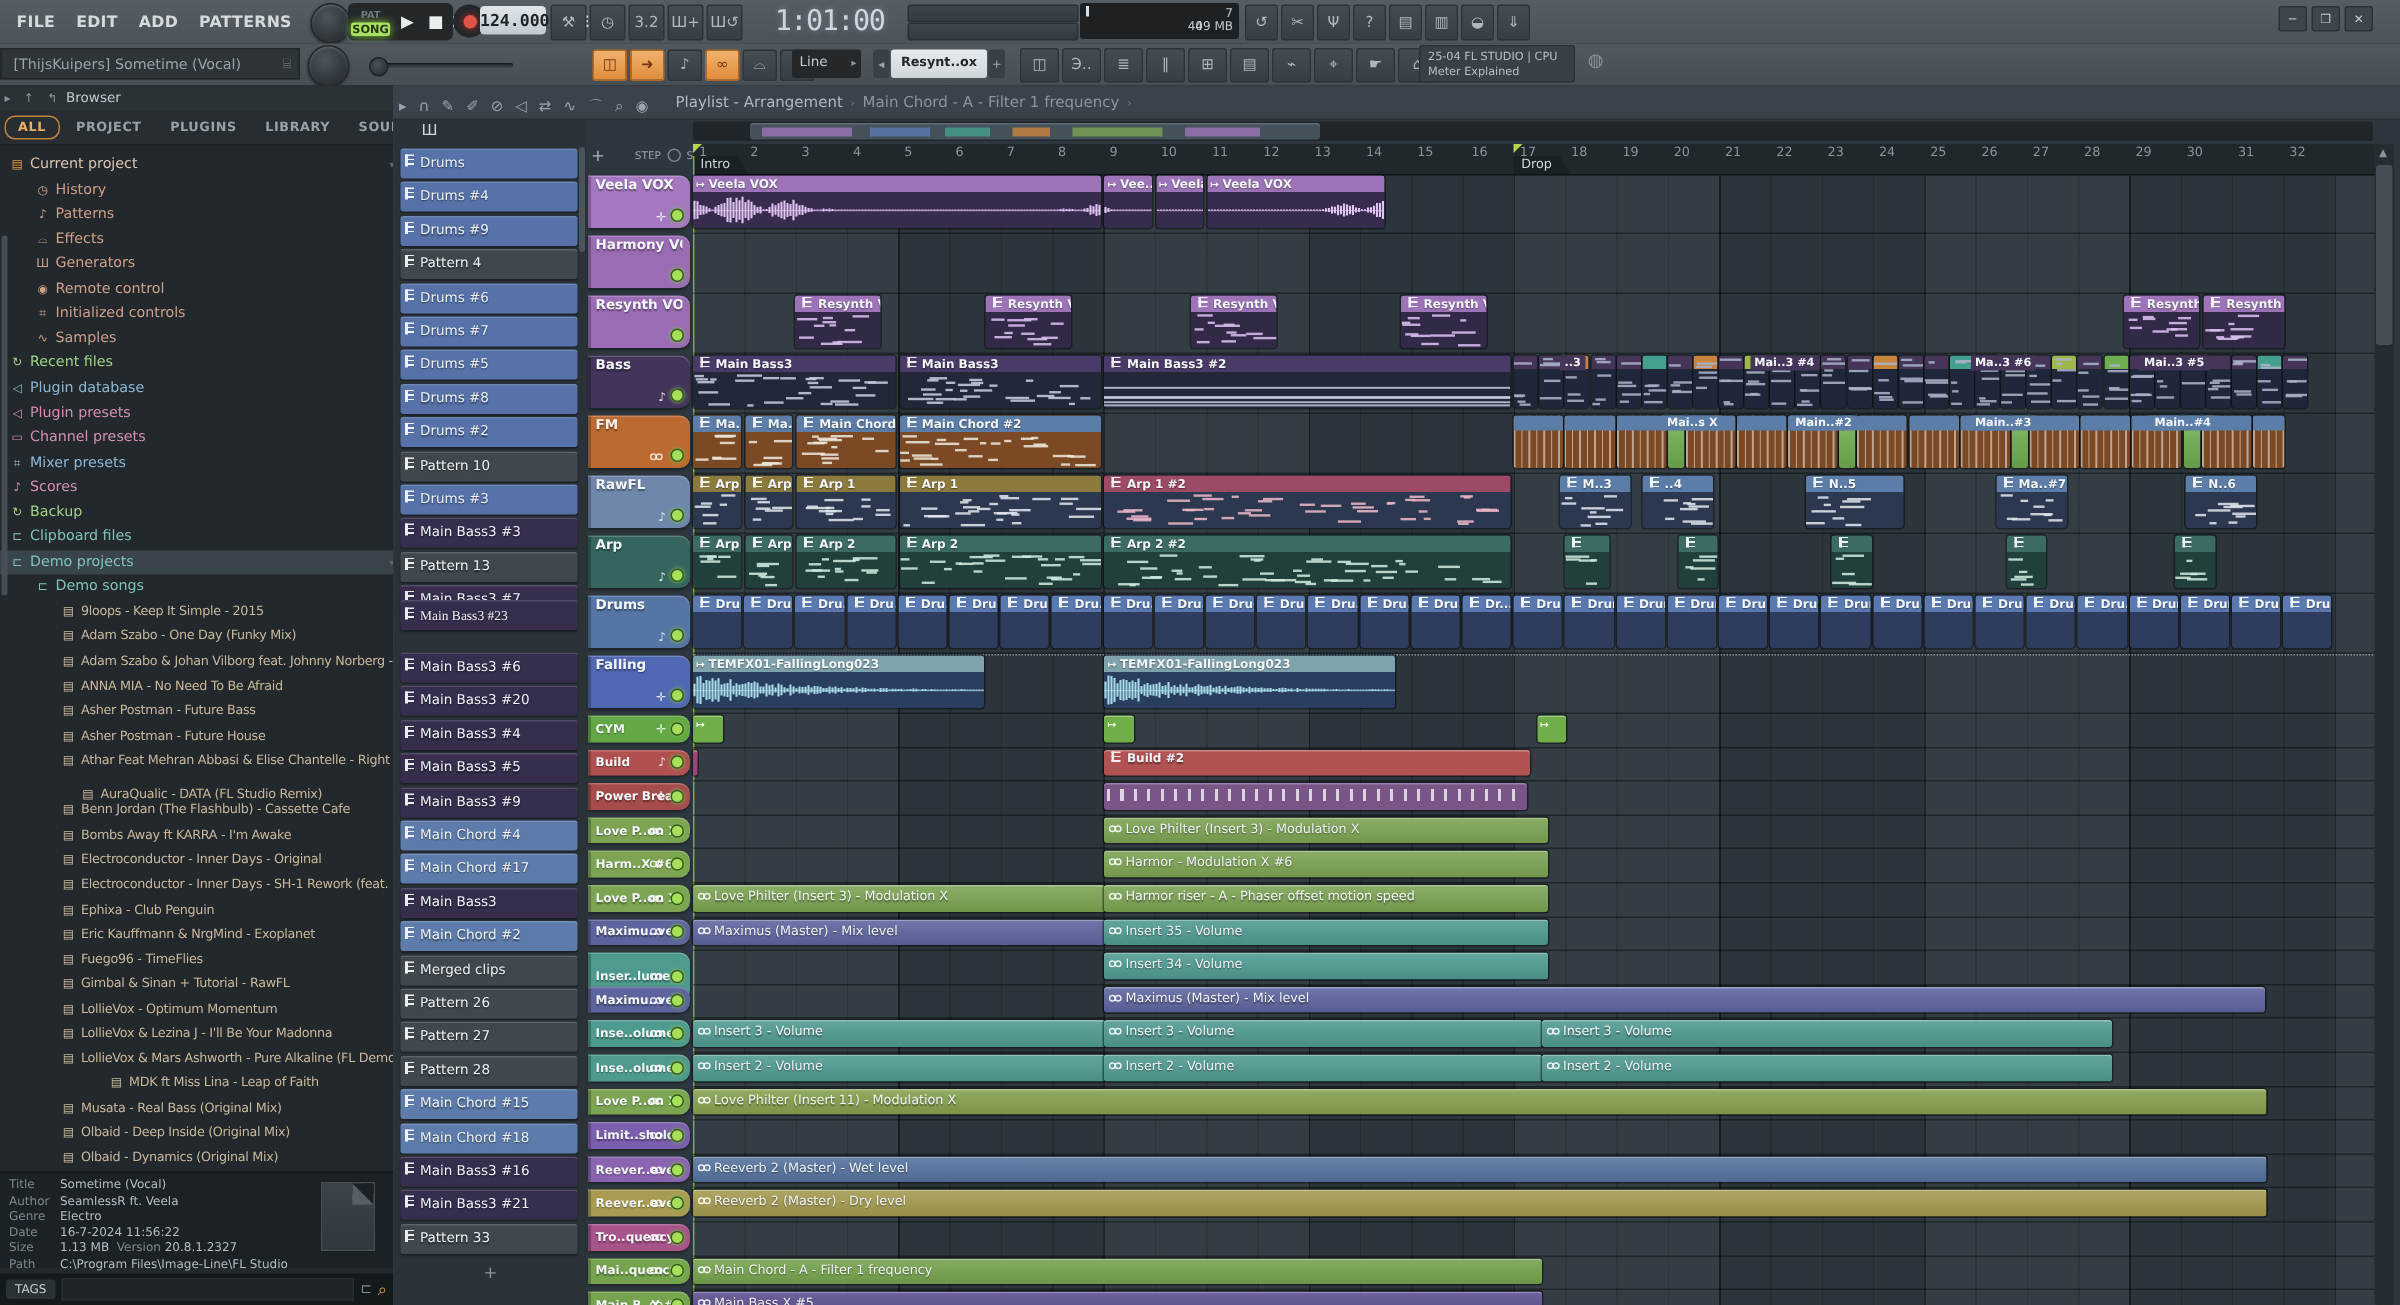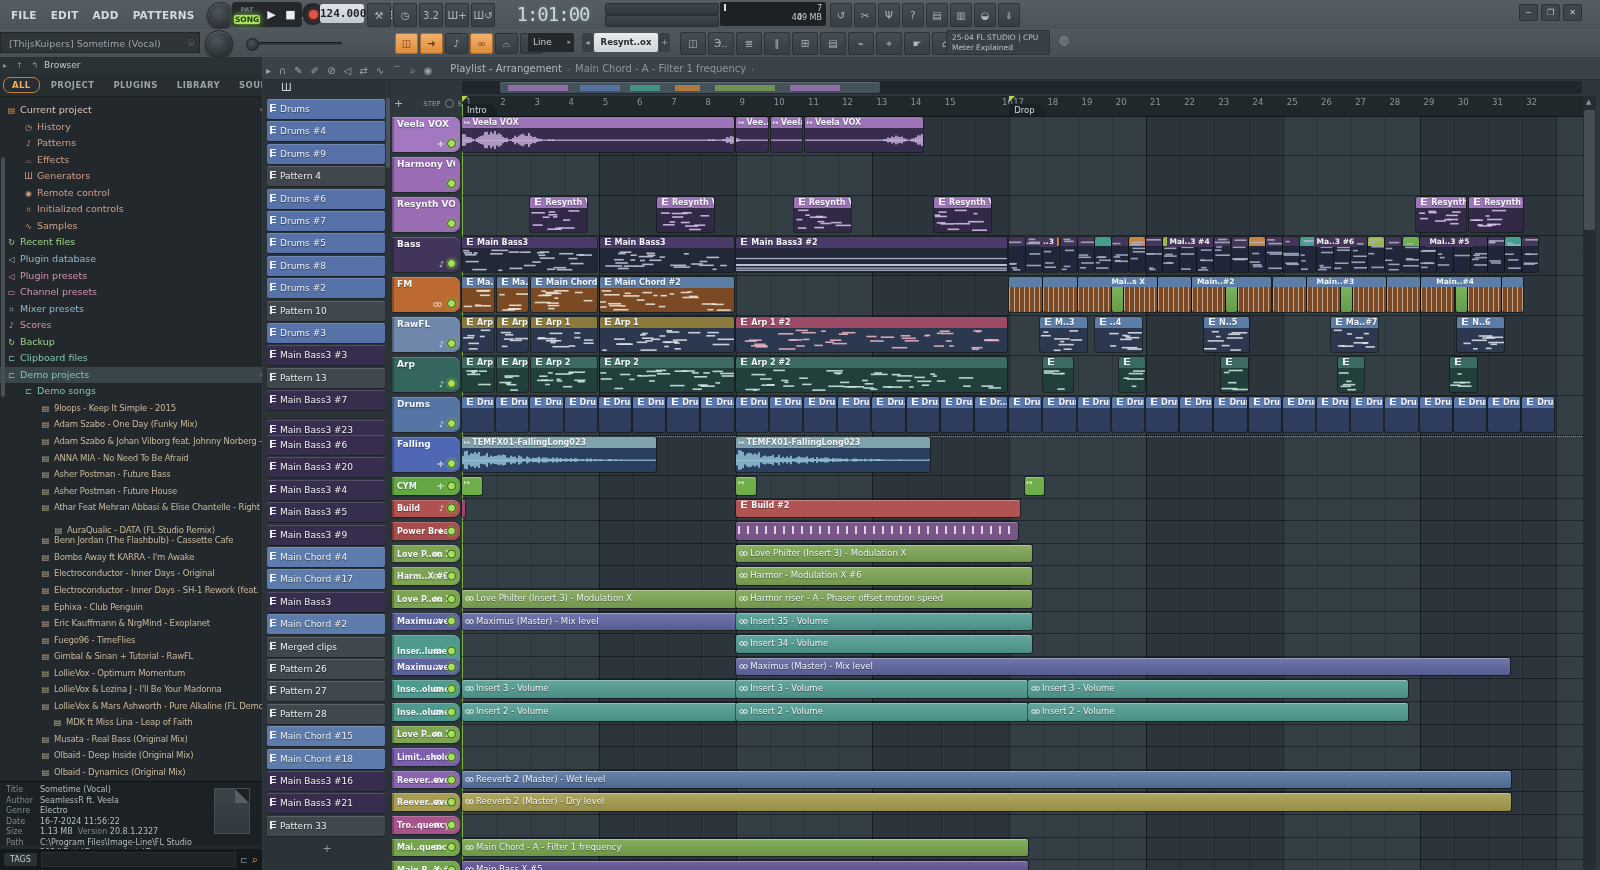--- a/index.html
+++ b/index.html
@@ -276,21 +276,21 @@
         <div class="titem" style="top: 450.85px; color: rgb(201, 184, 156); padding-left: 40px; font-size: 8.5px; letter-spacing: -0.2px;"><span class="tg" style="color: rgb(201, 184, 156);">▤</span><span>Bombs Away ft KARRA - I'm Awake</span></div>
         <div class="titem" style="top: 467.4px; color: rgb(201, 184, 156); padding-left: 40px; font-size: 8.5px; letter-spacing: -0.2px;"><span class="tg" style="color: rgb(201, 184, 156);">▤</span><span>Electroconductor - Inner Days - Original</span></div>
         <div class="titem" style="top: 483.95px; color: rgb(201, 184, 156); padding-left: 40px; font-size: 8.5px; letter-spacing: -0.2px;"><span class="tg" style="color: rgb(201, 184, 156);">▤</span><span>Electroconductor - Inner Days - SH-1 Rework (feat. Maja Mannila)</span></div>
         <div class="titem" style="top: 500.5px; color: rgb(201, 184, 156); padding-left: 40px; font-size: 8.5px; letter-spacing: -0.2px;"><span class="tg" style="color: rgb(201, 184, 156);">▤</span><span>Ephixa - Club Penguin</span></div>
         <div class="titem" style="top: 517.05px; color: rgb(201, 184, 156); padding-left: 40px; font-size: 8.5px; letter-spacing: -0.2px;"><span class="tg" style="color: rgb(201, 184, 156);">▤</span><span>Eric Kauffmann &amp; NrgMind - Exoplanet</span></div>
         <div class="titem" style="top: 533.6px; color: rgb(201, 184, 156); padding-left: 40px; font-size: 8.5px; letter-spacing: -0.2px;"><span class="tg" style="color: rgb(201, 184, 156);">▤</span><span>Fuego96 - TimeFlies</span></div>
         <div class="titem" style="top: 550.15px; color: rgb(201, 184, 156); padding-left: 40px; font-size: 8.5px; letter-spacing: -0.2px;"><span class="tg" style="color: rgb(201, 184, 156);">▤</span><span>Gimbal &amp; Sinan + Tutorial - RawFL</span></div>
         <div class="titem" style="top: 566.7px; color: rgb(201, 184, 156); padding-left: 40px; font-size: 8.5px; letter-spacing: -0.2px;"><span class="tg" style="color: rgb(201, 184, 156);">▤</span><span>LollieVox - Optimum Momentum</span></div>
         <div class="titem" style="top: 583.25px; color: rgb(201, 184, 156); padding-left: 40px; font-size: 8.5px; letter-spacing: -0.2px;"><span class="tg" style="color: rgb(201, 184, 156);">▤</span><span>LollieVox &amp; Lezina J - I'll Be Your Madonna</span></div>
         <div class="titem" style="top: 599.8px; color: rgb(201, 184, 156); padding-left: 40px; font-size: 8.5px; letter-spacing: -0.2px;"><span class="tg" style="color: rgb(201, 184, 156);">▤</span><span>LollieVox &amp; Mars Ashworth - Pure Alkaline (FL Demo Edit)</span></div>
-        <div class="titem" style="top: 616.35px; color: rgb(201, 184, 156); padding-left: 52px; font-size: 8.5px; letter-spacing: -0.2px;"><span class="tg" style="color: rgb(201, 184, 156);">▤</span><span>MDK ft Miss Lina - Leap of Faith</span></div>
+        <div class="titem" style="top: 616.35px; color: rgb(201, 184, 156); padding-left: 40px; font-size: 8.5px; letter-spacing: -0.2px; margin-left: 32px;"><span class="tg" style="color: rgb(201, 184, 156);">▤</span><span>MDK ft Miss Lina - Leap of Faith</span></div>
         <div class="titem" style="top: 632.9px; color: rgb(201, 184, 156); padding-left: 40px; font-size: 8.5px; letter-spacing: -0.2px;"><span class="tg" style="color: rgb(201, 184, 156);">▤</span><span>Musata - Real Bass (Original Mix)</span></div>
         <div class="titem" style="top: 649.45px; color: rgb(201, 184, 156); padding-left: 40px; font-size: 8.5px; letter-spacing: -0.2px;"><span class="tg" style="color: rgb(201, 184, 156);">▤</span><span>Olbaid - Deep Inside (Original Mix)</span></div>
         <div class="titem" style="top: 666px; color: rgb(201, 184, 156); padding-left: 40px; font-size: 8.5px; letter-spacing: -0.2px;"><span class="tg" style="color: rgb(201, 184, 156);">▤</span><span>Olbaid - Dynamics (Original Mix)</span></div>
       </div>
     <div id="bscroll"></div>
     <div id="binfo">
       <div><span class="lab">Title</span><span>Sometime (Vocal)</span></div>
       <div><span class="lab">Author</span><span>SeamlessR ft. Veela</span></div>
       <div><span class="lab">Genre</span><span>Electro</span></div>
       <div><span class="lab">Date</span><span>16-7-2024 11:56:22</span></div>
@@ -325,21 +325,21 @@
         <div class="pitem" style="top: 108.6px; background: linear-gradient(rgb(86, 114, 168), rgb(86, 114, 168));"><span class="pglyph"></span><span>Drums #6</span></div>
         <div class="pitem" style="top: 131px; background: linear-gradient(rgb(86, 114, 168), rgb(86, 114, 168));"><span class="pglyph"></span><span>Drums #7</span></div>
         <div class="pitem" style="top: 153.4px; background: linear-gradient(rgb(86, 114, 168), rgb(86, 114, 168));"><span class="pglyph"></span><span>Drums #5</span></div>
         <div class="pitem" style="top: 175.8px; background: linear-gradient(rgb(86, 114, 168), rgb(86, 114, 168));"><span class="pglyph"></span><span>Drums #8</span></div>
         <div class="pitem" style="top: 198.2px; background: linear-gradient(rgb(86, 114, 168), rgb(86, 114, 168));"><span class="pglyph"></span><span>Drums #2</span></div>
         <div class="pitem" style="top: 220.6px; background: linear-gradient(rgb(64, 72, 77), rgb(64, 72, 77));"><span class="pglyph"></span><span>Pattern 10</span></div>
         <div class="pitem" style="top: 243px; background: linear-gradient(rgb(86, 114, 168), rgb(86, 114, 168));"><span class="pglyph"></span><span>Drums #3</span></div>
         <div class="pitem" style="top: 265.4px; background: linear-gradient(rgb(55, 45, 77), rgb(55, 45, 77));"><span class="pglyph"></span><span>Main Bass3 #3</span></div>
         <div class="pitem" style="top: 287.8px; background: linear-gradient(rgb(64, 72, 77), rgb(64, 72, 77));"><span class="pglyph"></span><span>Pattern 13</span></div>
         <div class="pitem" style="top: 310.2px; background: linear-gradient(rgb(55, 45, 77), rgb(55, 45, 77));"><span class="pglyph"></span><span>Main Bass3 #7</span></div>
-        <div class="pitem" style="top: 340px; background: linear-gradient(rgb(55, 45, 77), rgb(55, 45, 77));"><span class="pglyph"></span><span>Main Bass3 #23</span></div>
+        <div class="pitem" style="top: 320px; background: linear-gradient(rgb(55, 45, 77), rgb(55, 45, 77)); font-family: Liberation Serif, serif;"><span class="pglyph"></span><span>Main Bass3 #23</span></div>
         <div class="pitem" style="top: 355px; background: linear-gradient(rgb(55, 45, 77), rgb(55, 45, 77));"><span class="pglyph"></span><span>Main Bass3 #6</span></div>
         <div class="pitem" style="top: 377.4px; background: linear-gradient(rgb(55, 45, 77), rgb(55, 45, 77));"><span class="pglyph"></span><span>Main Bass3 #20</span></div>
         <div class="pitem" style="top: 399.8px; background: linear-gradient(rgb(55, 45, 77), rgb(55, 45, 77));"><span class="pglyph"></span><span>Main Bass3 #4</span></div>
         <div class="pitem" style="top: 422.2px; background: linear-gradient(rgb(55, 45, 77), rgb(55, 45, 77));"><span class="pglyph"></span><span>Main Bass3 #5</span></div>
         <div class="pitem" style="top: 444.6px; background: linear-gradient(rgb(55, 45, 77), rgb(55, 45, 77));"><span class="pglyph"></span><span>Main Bass3 #9</span></div>
         <div class="pitem" style="top: 467px; background: linear-gradient(rgb(93, 124, 171), rgb(93, 124, 171));"><span class="pglyph"></span><span>Main Chord #4</span></div>
         <div class="pitem" style="top: 489.4px; background: linear-gradient(rgb(93, 124, 171), rgb(93, 124, 171));"><span class="pglyph"></span><span>Main Chord #17</span></div>
         <div class="pitem" style="top: 511.8px; background: linear-gradient(rgb(55, 45, 77), rgb(55, 45, 77));"><span class="pglyph"></span><span>Main Bass3</span></div>
         <div class="pitem" style="top: 534.2px; background: linear-gradient(rgb(93, 124, 171), rgb(93, 124, 171));"><span class="pglyph"></span><span>Main Chord #2</span></div>
         <div class="pitem" style="top: 556.6px; background: linear-gradient(rgb(64, 72, 77), rgb(64, 72, 77));"><span class="pglyph"></span><span>Merged clips</span></div>
@@ -382,21 +382,21 @@
           <span class="rnum" style="left: 175px;">6</span>
           <span class="rnum" style="left: 209.2px;">7</span>
           <span class="rnum" style="left: 243.4px;">8</span>
           <span class="rnum" style="left: 277.6px;">9</span>
           <span class="rnum" style="left: 311.8px;">10</span>
           <span class="rnum" style="left: 346px;">11</span>
           <span class="rnum" style="left: 380.2px;">12</span>
           <span class="rnum" style="left: 414.4px;">13</span>
           <span class="rnum" style="left: 448.6px;">14</span>
           <span class="rnum" style="left: 482.8px;">15</span>
-          <span class="rnum" style="left: 540px;">16</span>
+          <span class="rnum" style="left: 519px;">16</span>
           <span class="rnum" style="left: 551.2px;">17</span>
           <span class="rnum" style="left: 585.4px;">18</span>
           <span class="rnum" style="left: 619.6px;">19</span>
           <span class="rnum" style="left: 653.8px;">20</span>
           <span class="rnum" style="left: 688px;">21</span>
           <span class="rnum" style="left: 722.2px;">22</span>
           <span class="rnum" style="left: 756.4px;">23</span>
           <span class="rnum" style="left: 790.6px;">24</span>
           <span class="rnum" style="left: 824.8px;">25</span>
           <span class="rnum" style="left: 859px;">26</span>
@@ -1257,21 +1257,21 @@
                 <rect x="32.8" y="4.0" width="15.3" height="1.6" fill="#dfe4ea" opacity="0.88"></rect>
                 <rect x="29.9" y="7.3" width="5.4" height="1.6" fill="#dfe4ea" opacity="0.88"></rect>
                 <rect x="30.8" y="8.9" width="13.5" height="1.6" fill="#dfe4ea" opacity="0.88"></rect>
                 <rect x="15.1" y="17.1" width="6.1" height="1.6" fill="#dfe4ea" opacity="0.88"></rect>
                 <rect x="32.3" y="20.3" width="14.5" height="1.6" fill="#dfe4ea" opacity="0.88"></rect>
                 <rect x="27.1" y="6.7" width="5.2" height="1.6" fill="#dfe4ea" opacity="0.88"></rect>
                 <rect x="14.1" y="4.8" width="9.6" height="1.6" fill="#dfe4ea" opacity="0.88"></rect>
               </svg>
             </div>
           </div>
-          <div class="clip" style="left: 742.1px; width: 45px; top: 201px; height: 35px; background: rgb(44, 56, 80);">
+          <div class="clip" style="left: 742.1px; width: 65px; top: 201px; height: 35px; background: rgb(44, 56, 80);">
             <div class="chead" style="background: rgb(91, 125, 168);"><span class="pglyph" style="height: 7px;"></span><span>N..5</span></div>
             <div class="cbody">
               <svg width="46.880000000000074" height="24" viewBox="0 0 46.880000000000074 24" style="position: absolute; left: 0px; top: 0px;">
                 <rect x="7.8" y="2.9" width="7.2" height="1.6" fill="#dfe4ea" opacity="0.88"></rect>
                 <rect x="22.7" y="9.2" width="16.2" height="1.6" fill="#dfe4ea" opacity="0.88"></rect>
                 <rect x="3.7" y="12.1" width="16.2" height="1.6" fill="#dfe4ea" opacity="0.88"></rect>
                 <rect x="0.0" y="20.0" width="12.5" height="1.6" fill="#dfe4ea" opacity="0.88"></rect>
                 <rect x="26.3" y="21.2" width="10.6" height="1.6" fill="#dfe4ea" opacity="0.88"></rect>
                 <rect x="27.4" y="4.0" width="15.9" height="1.6" fill="#dfe4ea" opacity="0.88"></rect>
                 <rect x="17.7" y="16.8" width="7.8" height="1.6" fill="#dfe4ea" opacity="0.88"></rect>
@@ -1677,20 +1677,24 @@
               <circle cx="6.4" cy="3.5" r="1.9" fill="none" stroke="rgba(255,255,255,.85)" stroke-width="1"></circle>
             </svg><span>Insert 2 - Volume</span></div>
           <div class="clip autoclip" style="left: 274.3px; width: 289px; top: 587px; height: 17.6px; background: linear-gradient(rgba(255, 255, 255, 0.12), rgba(0, 0, 0, 0.08)), rgb(79, 154, 144);"><svg class="lnk" width="9" height="7" viewBox="0 0 9 7">
               <circle cx="2.6" cy="3.5" r="1.9" fill="none" stroke="rgba(255,255,255,.85)" stroke-width="1"></circle>
               <circle cx="6.4" cy="3.5" r="1.9" fill="none" stroke="rgba(255,255,255,.85)" stroke-width="1"></circle>
             </svg><span>Insert 2 - Volume</span></div>
           <div class="clip autoclip" style="left: 566px; width: 376.9px; top: 587px; height: 17.6px; background: linear-gradient(rgba(255, 255, 255, 0.12), rgba(0, 0, 0, 0.08)), rgb(79, 154, 144);"><svg class="lnk" width="9" height="7" viewBox="0 0 9 7">
               <circle cx="2.6" cy="3.5" r="1.9" fill="none" stroke="rgba(255,255,255,.85)" stroke-width="1"></circle>
               <circle cx="6.4" cy="3.5" r="1.9" fill="none" stroke="rgba(255,255,255,.85)" stroke-width="1"></circle>
             </svg><span>Insert 2 - Volume</span></div>
+          <div class="clip autoclip" style="left: 0px; width: 1045.5px; top: 609.6px; height: 17.6px; background: linear-gradient(rgba(255, 255, 255, 0.12), rgba(0, 0, 0, 0.08)), rgb(133, 160, 76);"><svg class="lnk" width="9" height="7" viewBox="0 0 9 7">
+              <circle cx="2.6" cy="3.5" r="1.9" fill="none" stroke="rgba(255,255,255,.85)" stroke-width="1"></circle>
+              <circle cx="6.4" cy="3.5" r="1.9" fill="none" stroke="rgba(255,255,255,.85)" stroke-width="1"></circle>
+            </svg><span>Love Philter (Insert 11) - Modulation X</span></div>
           <div class="clip autoclip" style="left: 0px; width: 1045.5px; top: 654.8px; height: 17.6px; background: linear-gradient(rgba(255, 255, 255, 0.12), rgba(0, 0, 0, 0.08)), rgb(84, 114, 158);"><svg class="lnk" width="9" height="7" viewBox="0 0 9 7">
               <circle cx="2.6" cy="3.5" r="1.9" fill="none" stroke="rgba(255,255,255,.85)" stroke-width="1"></circle>
               <circle cx="6.4" cy="3.5" r="1.9" fill="none" stroke="rgba(255,255,255,.85)" stroke-width="1"></circle>
             </svg><span>Reeverb 2 (Master) - Wet level</span></div>
           <div class="clip autoclip" style="left: 0px; width: 1045.5px; top: 677.4px; height: 17.6px; background: linear-gradient(rgba(255, 255, 255, 0.12), rgba(0, 0, 0, 0.08)), rgb(163, 154, 78);"><svg class="lnk" width="9" height="7" viewBox="0 0 9 7">
               <circle cx="2.6" cy="3.5" r="1.9" fill="none" stroke="rgba(255,255,255,.85)" stroke-width="1"></circle>
               <circle cx="6.4" cy="3.5" r="1.9" fill="none" stroke="rgba(255,255,255,.85)" stroke-width="1"></circle>
             </svg><span>Reeverb 2 (Master) - Dry level</span></div>
           <div class="clip autoclip" style="left: 0px; width: 563.3px; top: 722.6px; height: 17.6px; background: linear-gradient(rgba(255, 255, 255, 0.12), rgba(0, 0, 0, 0.08)), rgb(117, 162, 76);"><svg class="lnk" width="9" height="7" viewBox="0 0 9 7">
               <circle cx="2.6" cy="3.5" r="1.9" fill="none" stroke="rgba(255,255,255,.85)" stroke-width="1"></circle>

